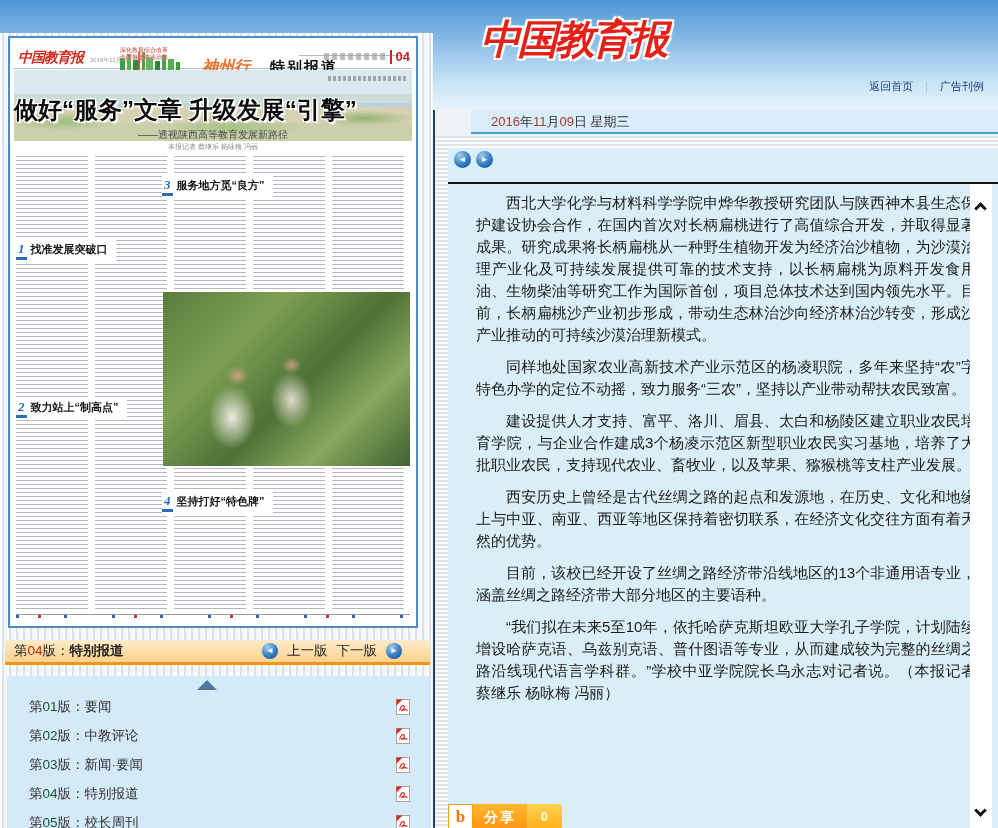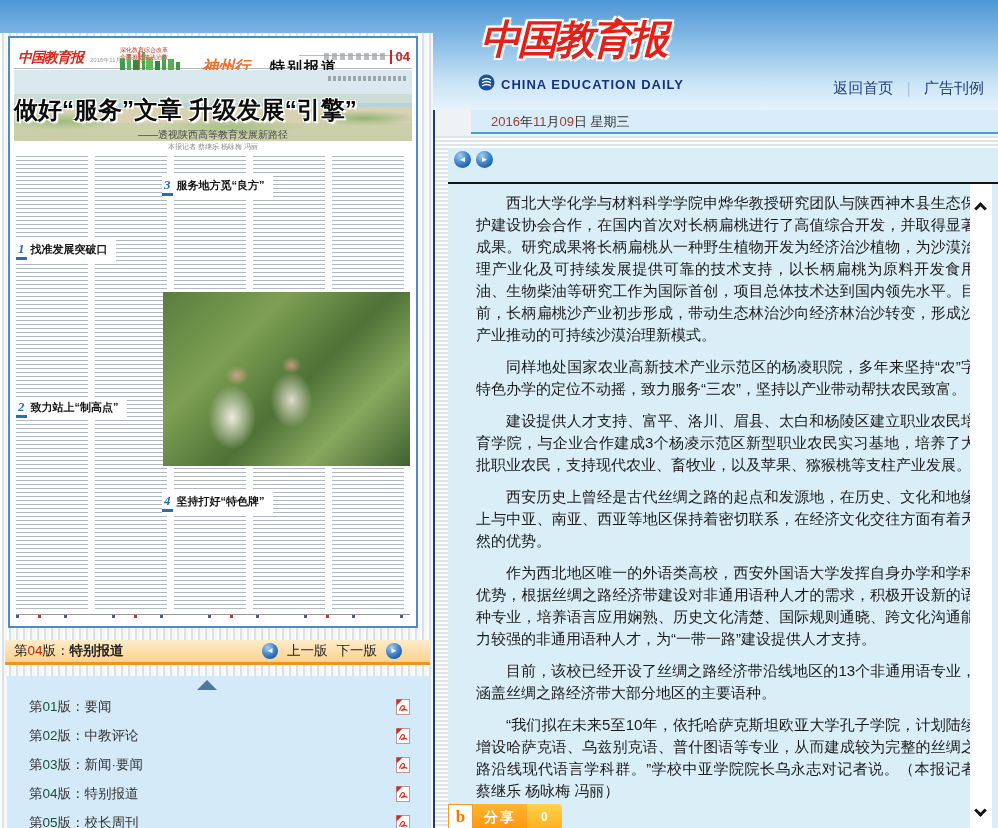--- a/index.html
+++ b/index.html
@@ -9,21 +9,21 @@
 
   
   .top-gradient { position:absolute; left:0; top:0; width:998px; height:110px;
     background:linear-gradient(#4e97d5, #7fb6e3 32%, #c9e4f6 75%, #e7f3fc 100%); }
   .site-logo { position:absolute; left:468px; top:12px; width:210px; text-align:center;
     font-family:"Liberation Serif", serif; font-style:italic; font-weight:bold;
     font-size:40px; letter-spacing:-3px; color:#e32119;
     text-shadow:2px 2px 0 #fff,-2px -2px 0 #fff,2px -2px 0 #fff,-2px 2px 0 #fff,0 0 4px #fff; }
   .site-logo-en { position:absolute; left:478px; top:74px; display:flex; align-items:center; gap:6px;
     color:#16327e; font-weight:bold; font-size:13px; letter-spacing:1px; }
-  .header-links { position:absolute; right:14px; top:79px; font-size:15px; color:#25407c;margin-left:16px; }
+  .header-links { position:absolute; right:14px; top:79px; font-size:11px; color:#25407c;margin-left:16px; }
   .header-links .lnk { cursor:pointer; }
   .header-links .div { color:#9fb6d2; margin:0 8px; }
 
   
   .date-bar { position:absolute; left:435px; top:110px; width:563px; height:24px;
     background:#d8ecf9; border-bottom:2px solid #42a0d6; line-height:24px;
     font-size:13px; color:#333; padding-left:20px;margin-left:36px; }
   .date-bar .num { color:#a33b2a; }
 
   
@@ -142,27 +142,20 @@
   .share-count { background:linear-gradient(#ffd34e,#ffae19); color:#fff; font-size:12px; font-weight:bold;
     padding:0 14px; line-height:26px; border-radius:0 4px 4px 0; }
 </style>
 </head>
 <body>
 
 <div class="stage">
 
   <div class="top-gradient">
     <div class="site-logo">中国教育报</div>
-    <div class="site-logo-en">
-      <span><svg width="17" height="17" viewBox="0 0 17 17">
-            <circle cx="8.5" cy="8.5" r="8" fill="#1b4f9f"></circle>
-            <path d="M4 6 Q9 3 13 6 M4 9 Q9 6 13 9 M4 12 Q9 9 13 12" stroke="#fff" fill="none" stroke-width="1.3"></path>
-          </svg></span>
-      <span>CHINA EDUCATION DAILY</span>
-    </div>
     <div class="header-links">
       <span class="lnk">返回首页</span><span class="div">｜</span><span class="lnk">广告刊例</span>
     </div>
   </div>
 
   <div class="date-bar"><span class="num">2016</span><span>年</span><span class="num">11</span><span>月</span><span class="num">09</span><span>日</span>&nbsp;<span>星期三</span></div>
 
   <div class="left-col"></div>
   <div class="right-bg"></div>
   <div class="v-divider"></div>
@@ -289,21 +282,20 @@
       <span class="globe">◄</span>
       <span class="globe">►</span>
     </div>
     <div class="box-topline"></div>
 
     <div class="article-text">
       <p>西北大学化学与材料科学学院申烨华教授研究团队与陕西神木县生态保护建设协会合作，在国内首次对长柄扁桃进行了高值综合开发，并取得显著成果。研究成果将长柄扁桃从一种野生植物开发为经济治沙植物，为沙漠治理产业化及可持续发展提供可靠的技术支持，以长柄扁桃为原料开发食用油、生物柴油等研究工作为国际首创，项目总体技术达到国内领先水平。目前，长柄扁桃沙产业初步形成，带动生态林治沙向经济林治沙转变，形成沙产业推动的可持续沙漠治理新模式。</p>
       <p>同样地处国家农业高新技术产业示范区的杨凌职院，多年来坚持“农”字特色办学的定位不动摇，致力服务“三农”，坚持以产业带动帮扶农民致富。</p>
       <p>建设提供人才支持、富平、洛川、眉县、太白和杨陵区建立职业农民培育学院，与企业合作建成3个杨凌示范区新型职业农民实习基地，培养了大批职业农民，支持现代农业、畜牧业，以及苹果、猕猴桃等支柱产业发展。</p>
       <p>西安历史上曾经是古代丝绸之路的起点和发源地，在历史、文化和地缘上与中亚、南亚、西亚等地区保持着密切联系，在经济文化交往方面有着天然的优势。</p>
-      <p>作为西北地区唯一的外语类高校，西安外国语大学发挥自身办学和学科优势，根据丝绸之路经济带建设对非通用语种人才的需求，积极开设新的语种专业，培养语言应用娴熟、历史文化清楚、国际规则通晓、跨文化沟通能力较强的非通用语种人才，为“一带一路”建设提供人才支持。</p>
       <p>目前，该校已经开设了丝绸之路经济带沿线地区的13个非通用语专业，涵盖丝绸之路经济带大部分地区的主要语种。</p>
       <p>“我们拟在未来5至10年，依托哈萨克斯坦欧亚大学孔子学院，计划陆续增设哈萨克语、乌兹别克语、普什图语等专业，从而建成较为完整的丝绸之路沿线现代语言学科群。”学校中亚学院院长乌永志对记者说。（本报记者 蔡继乐 杨咏梅 冯丽）</p>
     </div>
 
     <div class="scroll-strip">
       <span class="chev chev-up"></span>
       <span class="chev chev-down"></span>
     </div>
 
     <div class="share">

